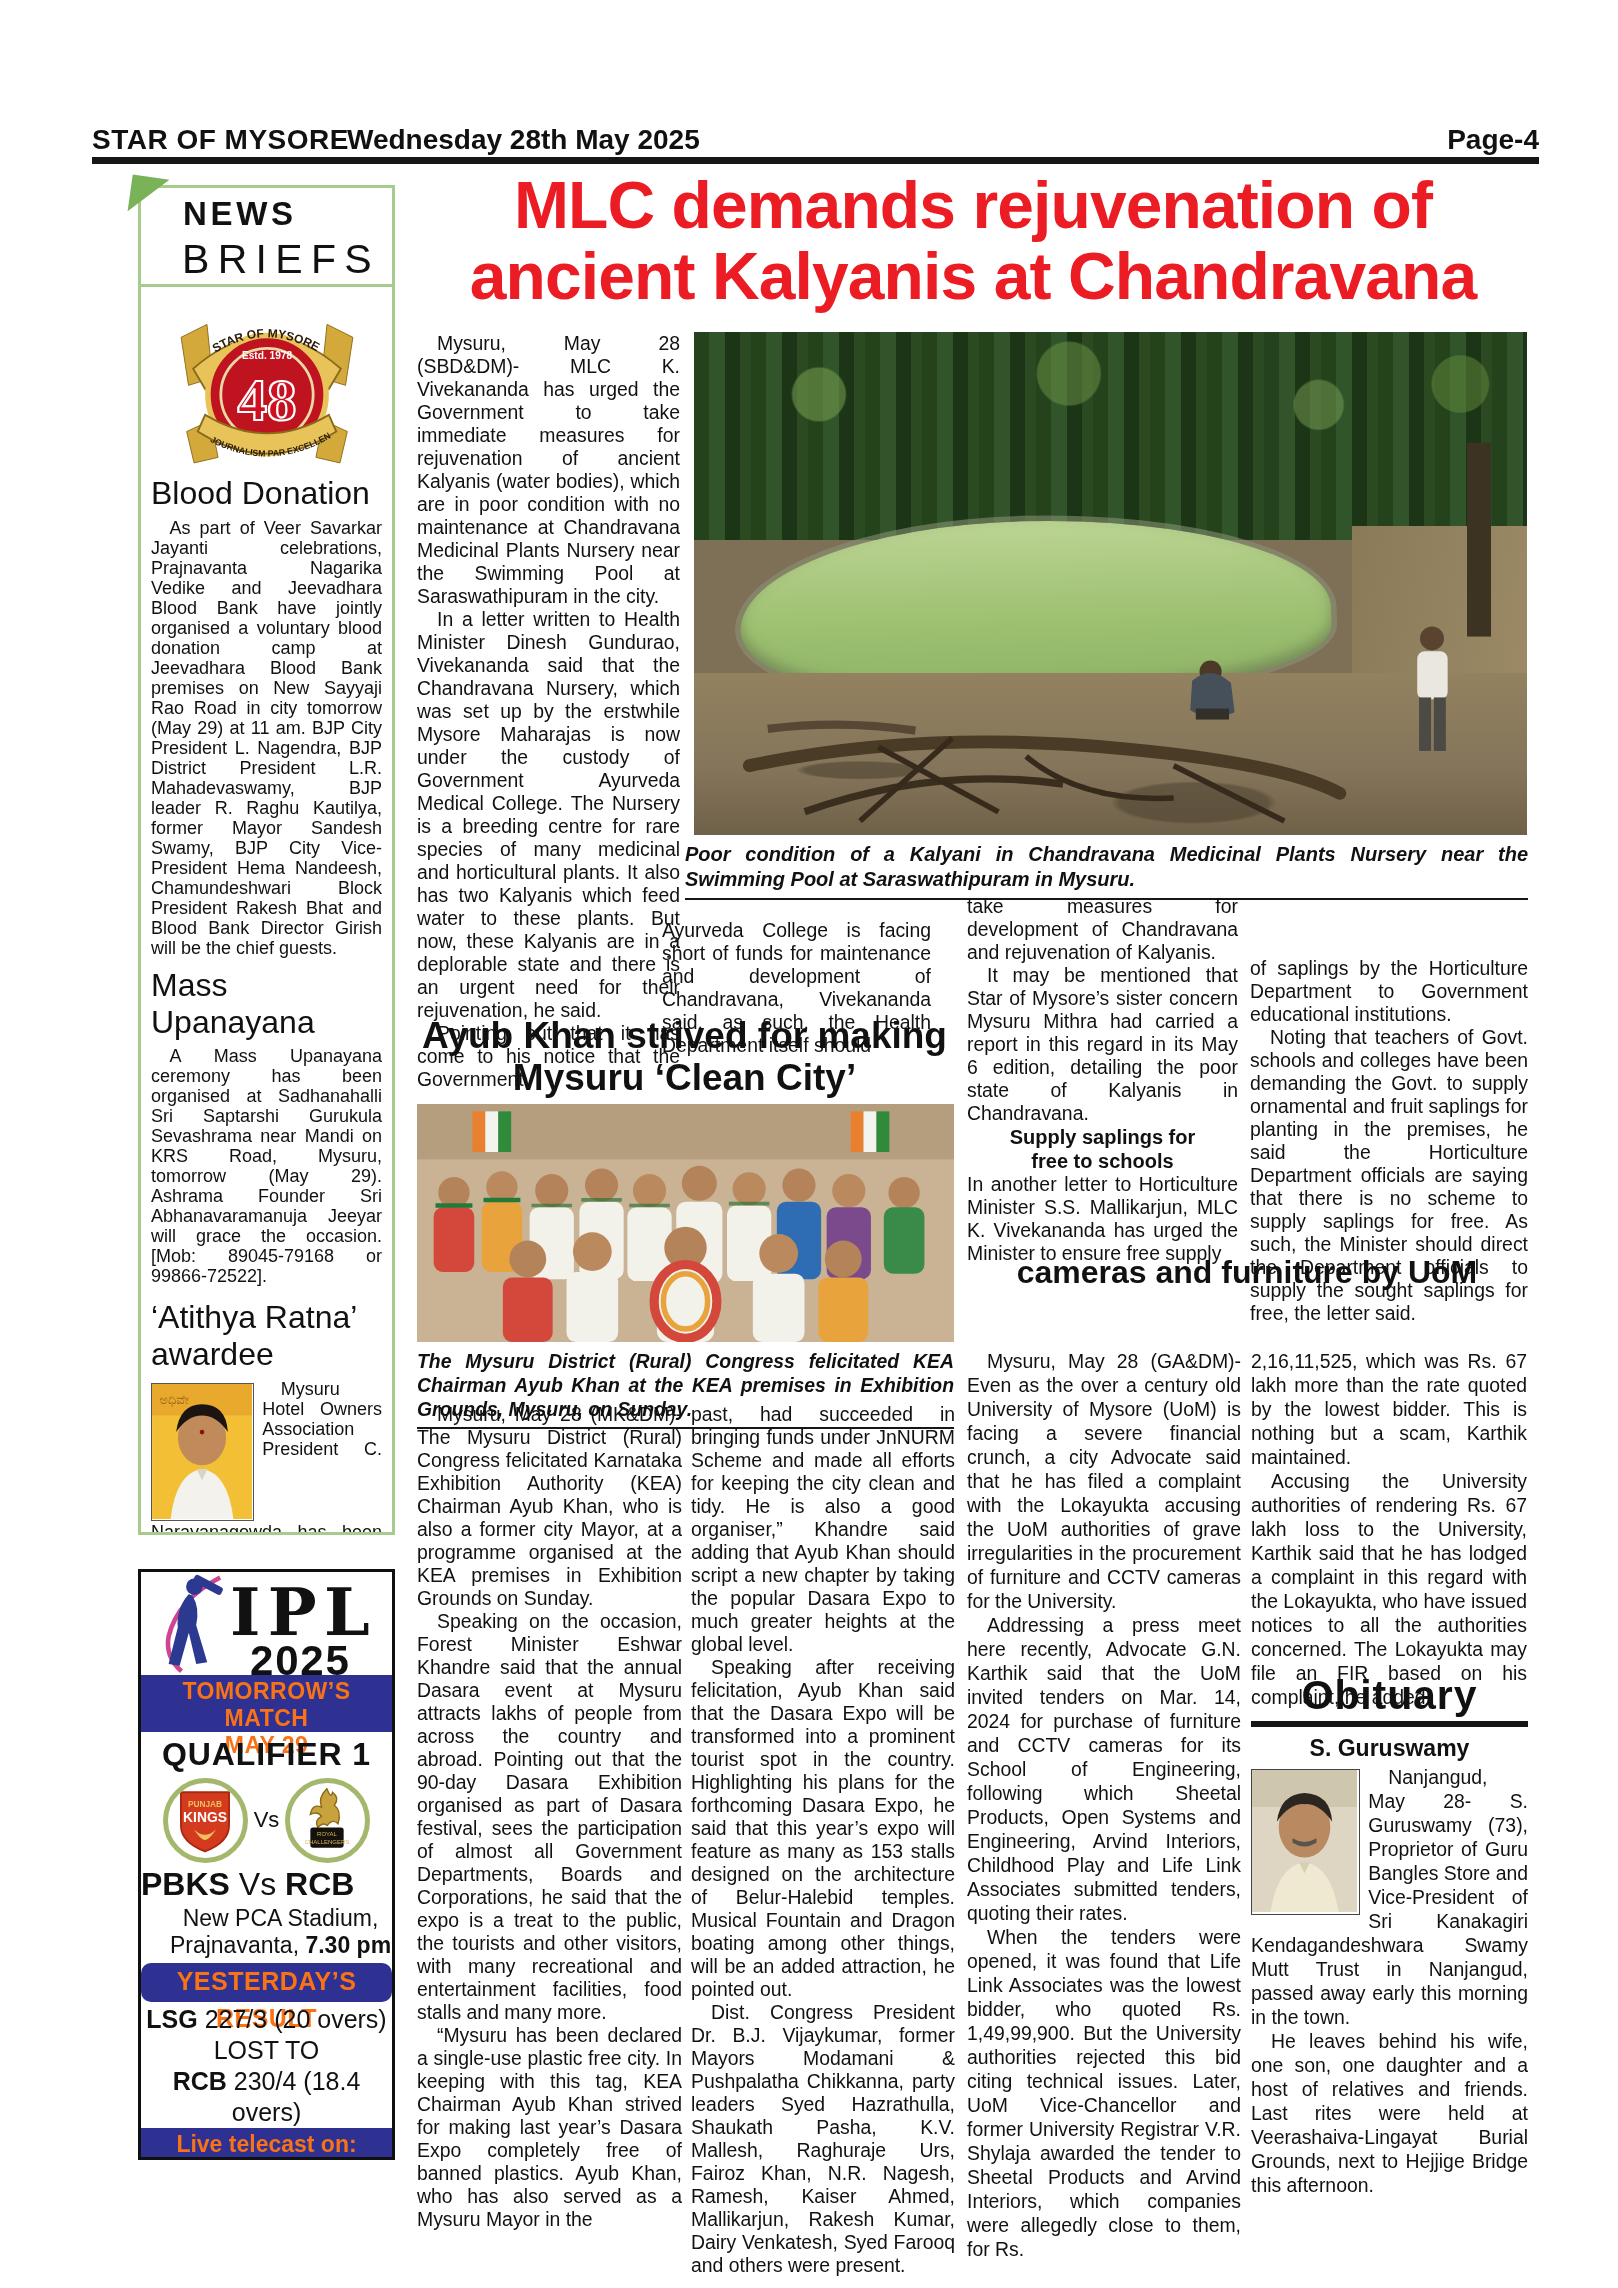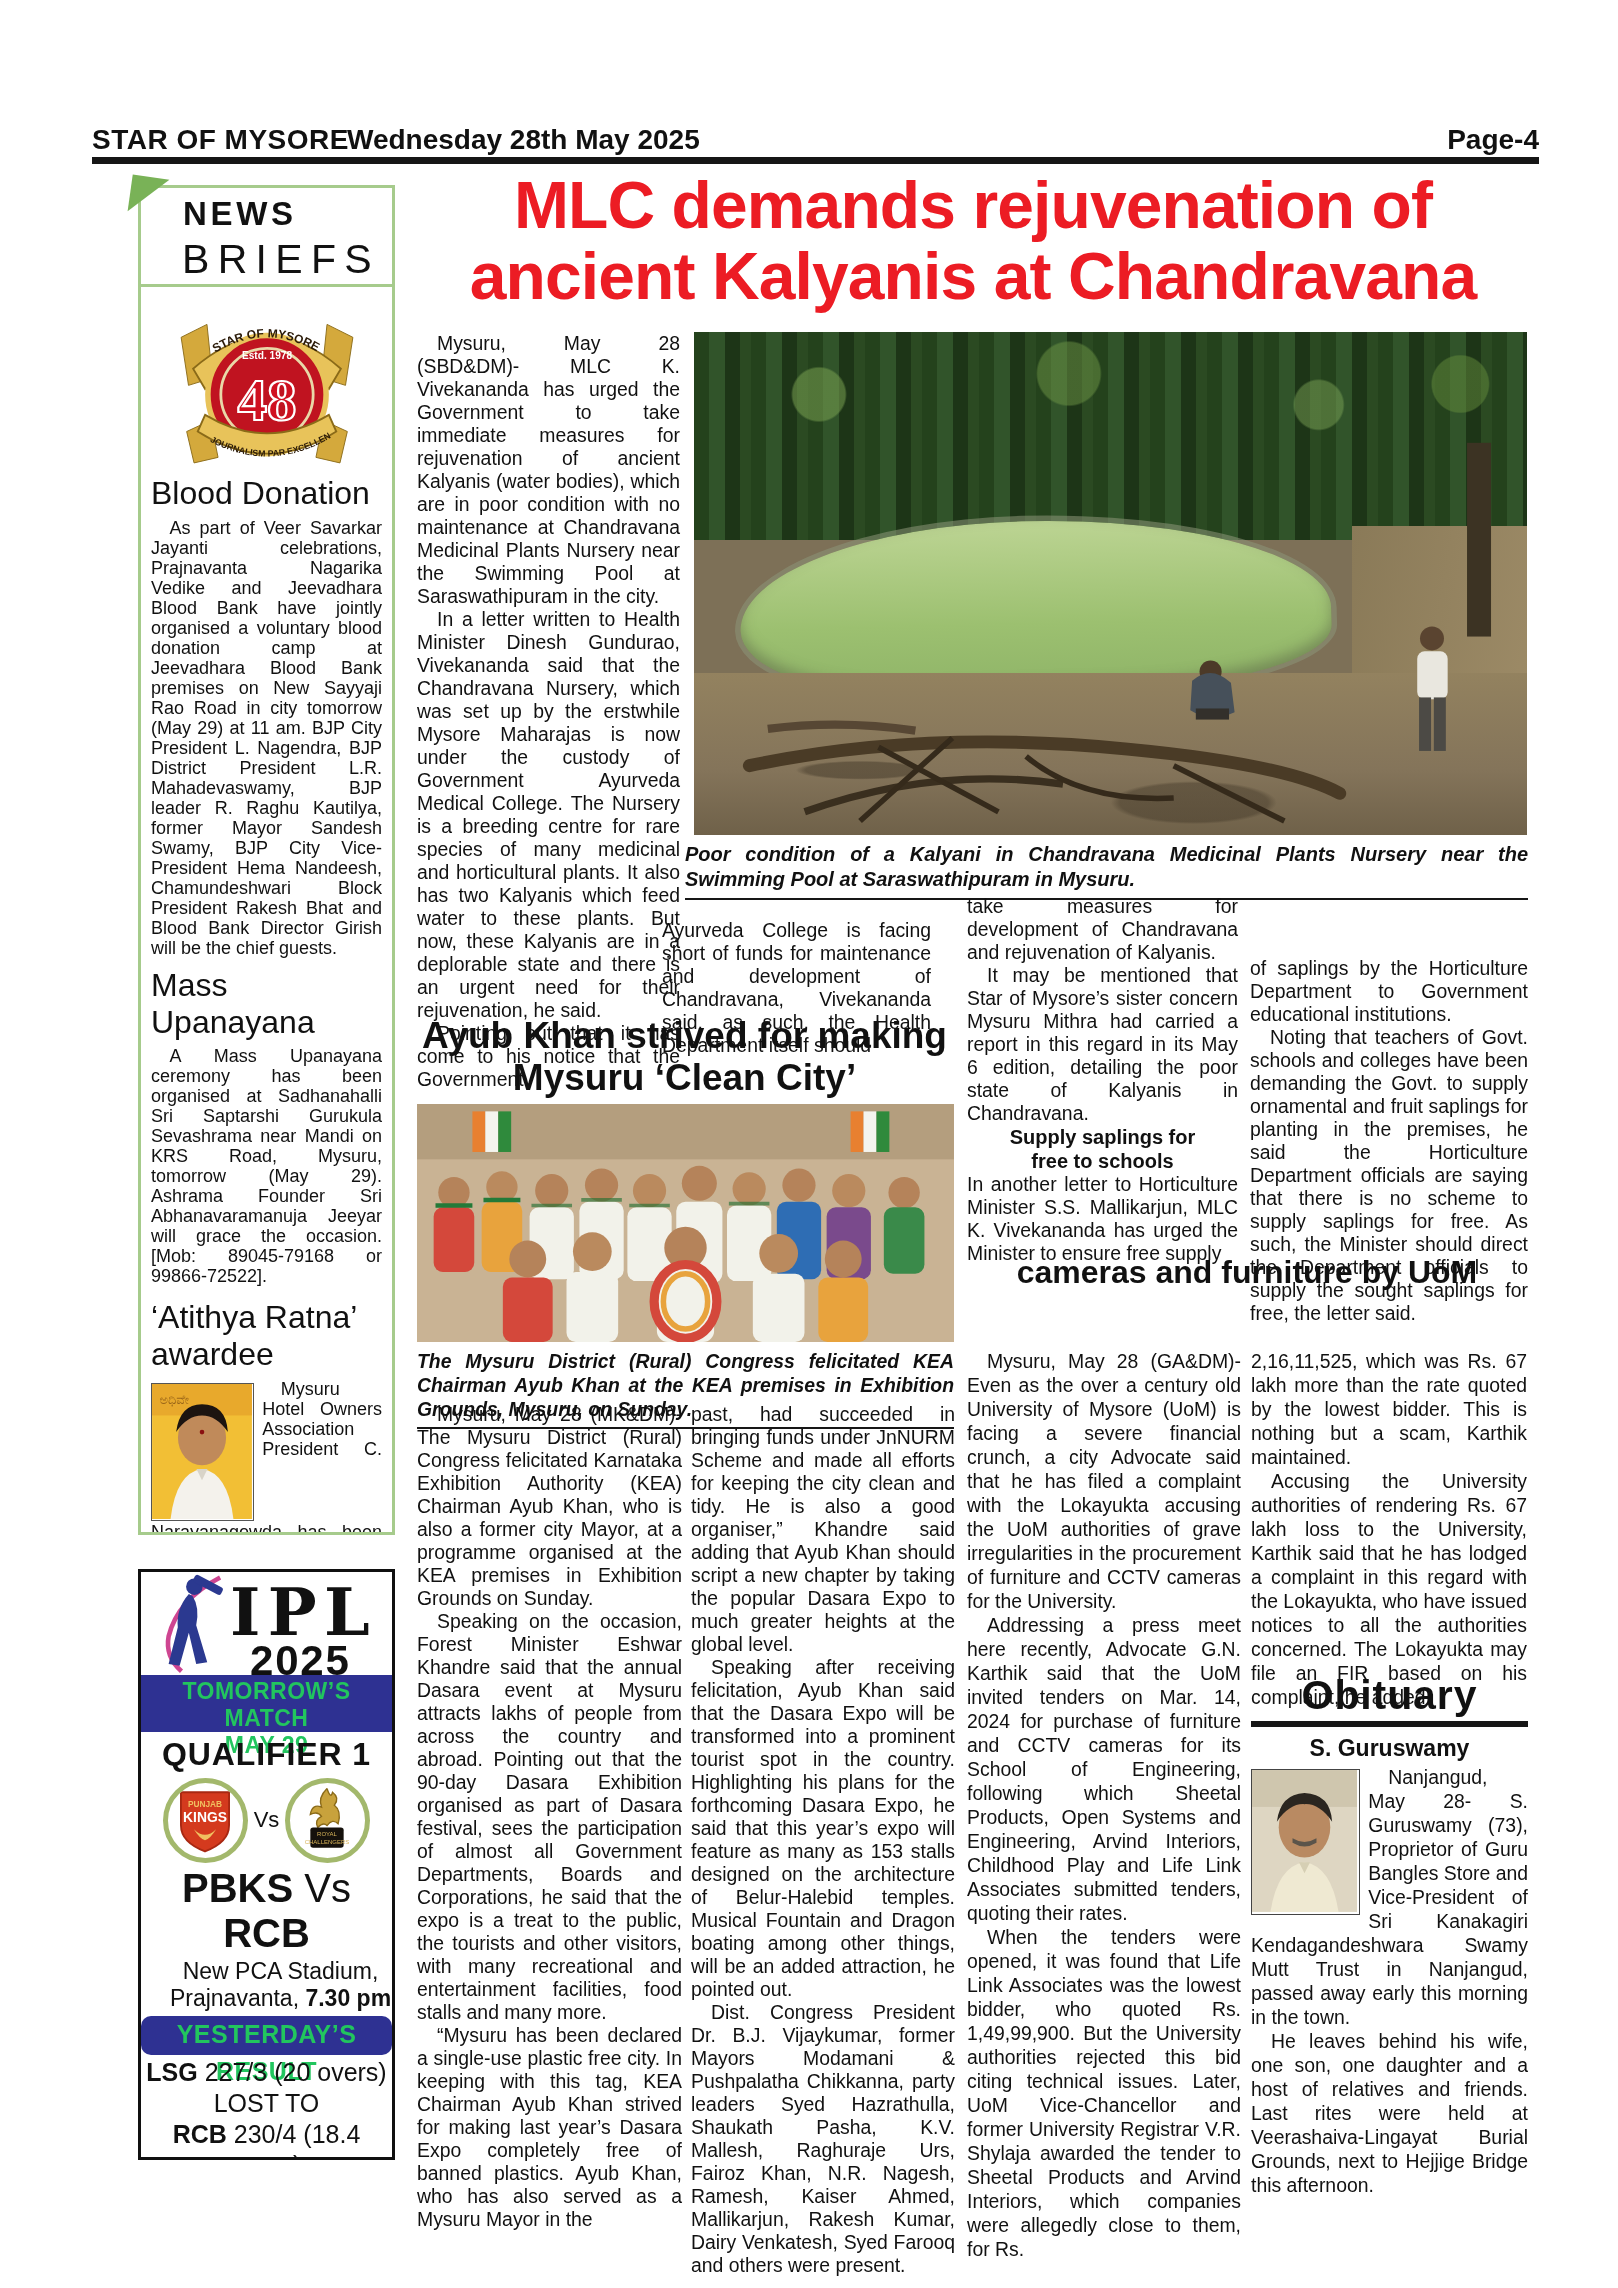--- a/index.html
+++ b/index.html
@@ -29,27 +29,27 @@
   .sb-h1.tight { line-height:37px; margin-top:13px; }
   .sb-body { font-size:18px; line-height:20px; text-align:justify; }
   .sb-body p { text-indent:18.5px; }
   .sb-photo { float:left; width:103px; height:138px; border:1.8px solid #555; margin:3.7px 8.3px 1.8px 0; }
 
   
   .ipl-box { left:138px; top:1569px; width:257px; height:591px; border:3.7px solid #101010; background:#fff; overflow:hidden; }
   .ipl-top { position:relative; height:103px; }
   .ipl-word { position:absolute; left:89px; top:1.8px; font-family:"DejaVu Serif", serif; font-weight:bold; font-size:65px; letter-spacing:7.4px; }
   .ipl-year { position:absolute; left:109px; top:65px; font-size:42px; font-weight:800; letter-spacing:1.8px; }
-  .ipl-bar { background:#2e3192; color:#22c55e; text-align:center; font-weight:bold; }
+  .ipl-bar { background:#2e3192; color:#f97316; text-align:center; font-weight:bold; }
   .bar1 { height:57px; font-size:23px; line-height:27px; padding-top:2.8px; letter-spacing:0.5px; }
   .ipl-qual { text-align:center; font-size:32px; font-weight:800; margin:3.7px 0 1.8px 0; letter-spacing:0.9px; }
   .ipl-teams { display:flex; align-items:center; justify-content:center; gap:5.5px; height:92px; }
   .circle-logo { width:85px; height:85px; border-radius:50%; border:5.5px solid #a3b86c; background:#fff; position:relative; overflow:hidden; }
   .ipl-vs { font-size:22px; }
-  .ipl-match { text-align:center; font-size:40px; margin-top:0px; }
+  .ipl-match { font-size:32px; margin-top:0px; }
   .ipl-match b { font-weight:800; }
   .ipl-venue { text-align:center; font-size:23px; line-height:27px; margin-top:1.8px;padding-left:28px; }
   .bar2 { height:39px; font-size:25px; line-height:37px; margin-top:3.7px; letter-spacing:0.5px;border-radius:10px; }
   .ipl-res { text-align:center; font-size:25px; line-height:31px; margin-top:1.8px; }
   .bar3 { height:83px; font-size:23px; line-height:26px; padding-top:2.8px; }
 
   
   .lead-hl { left:412px; top:170px; width:1122px; text-align:center; color:#ec1c24; font-weight:800;
              font-size:66px; line-height:71px; letter-spacing:-0.9px; }
 

